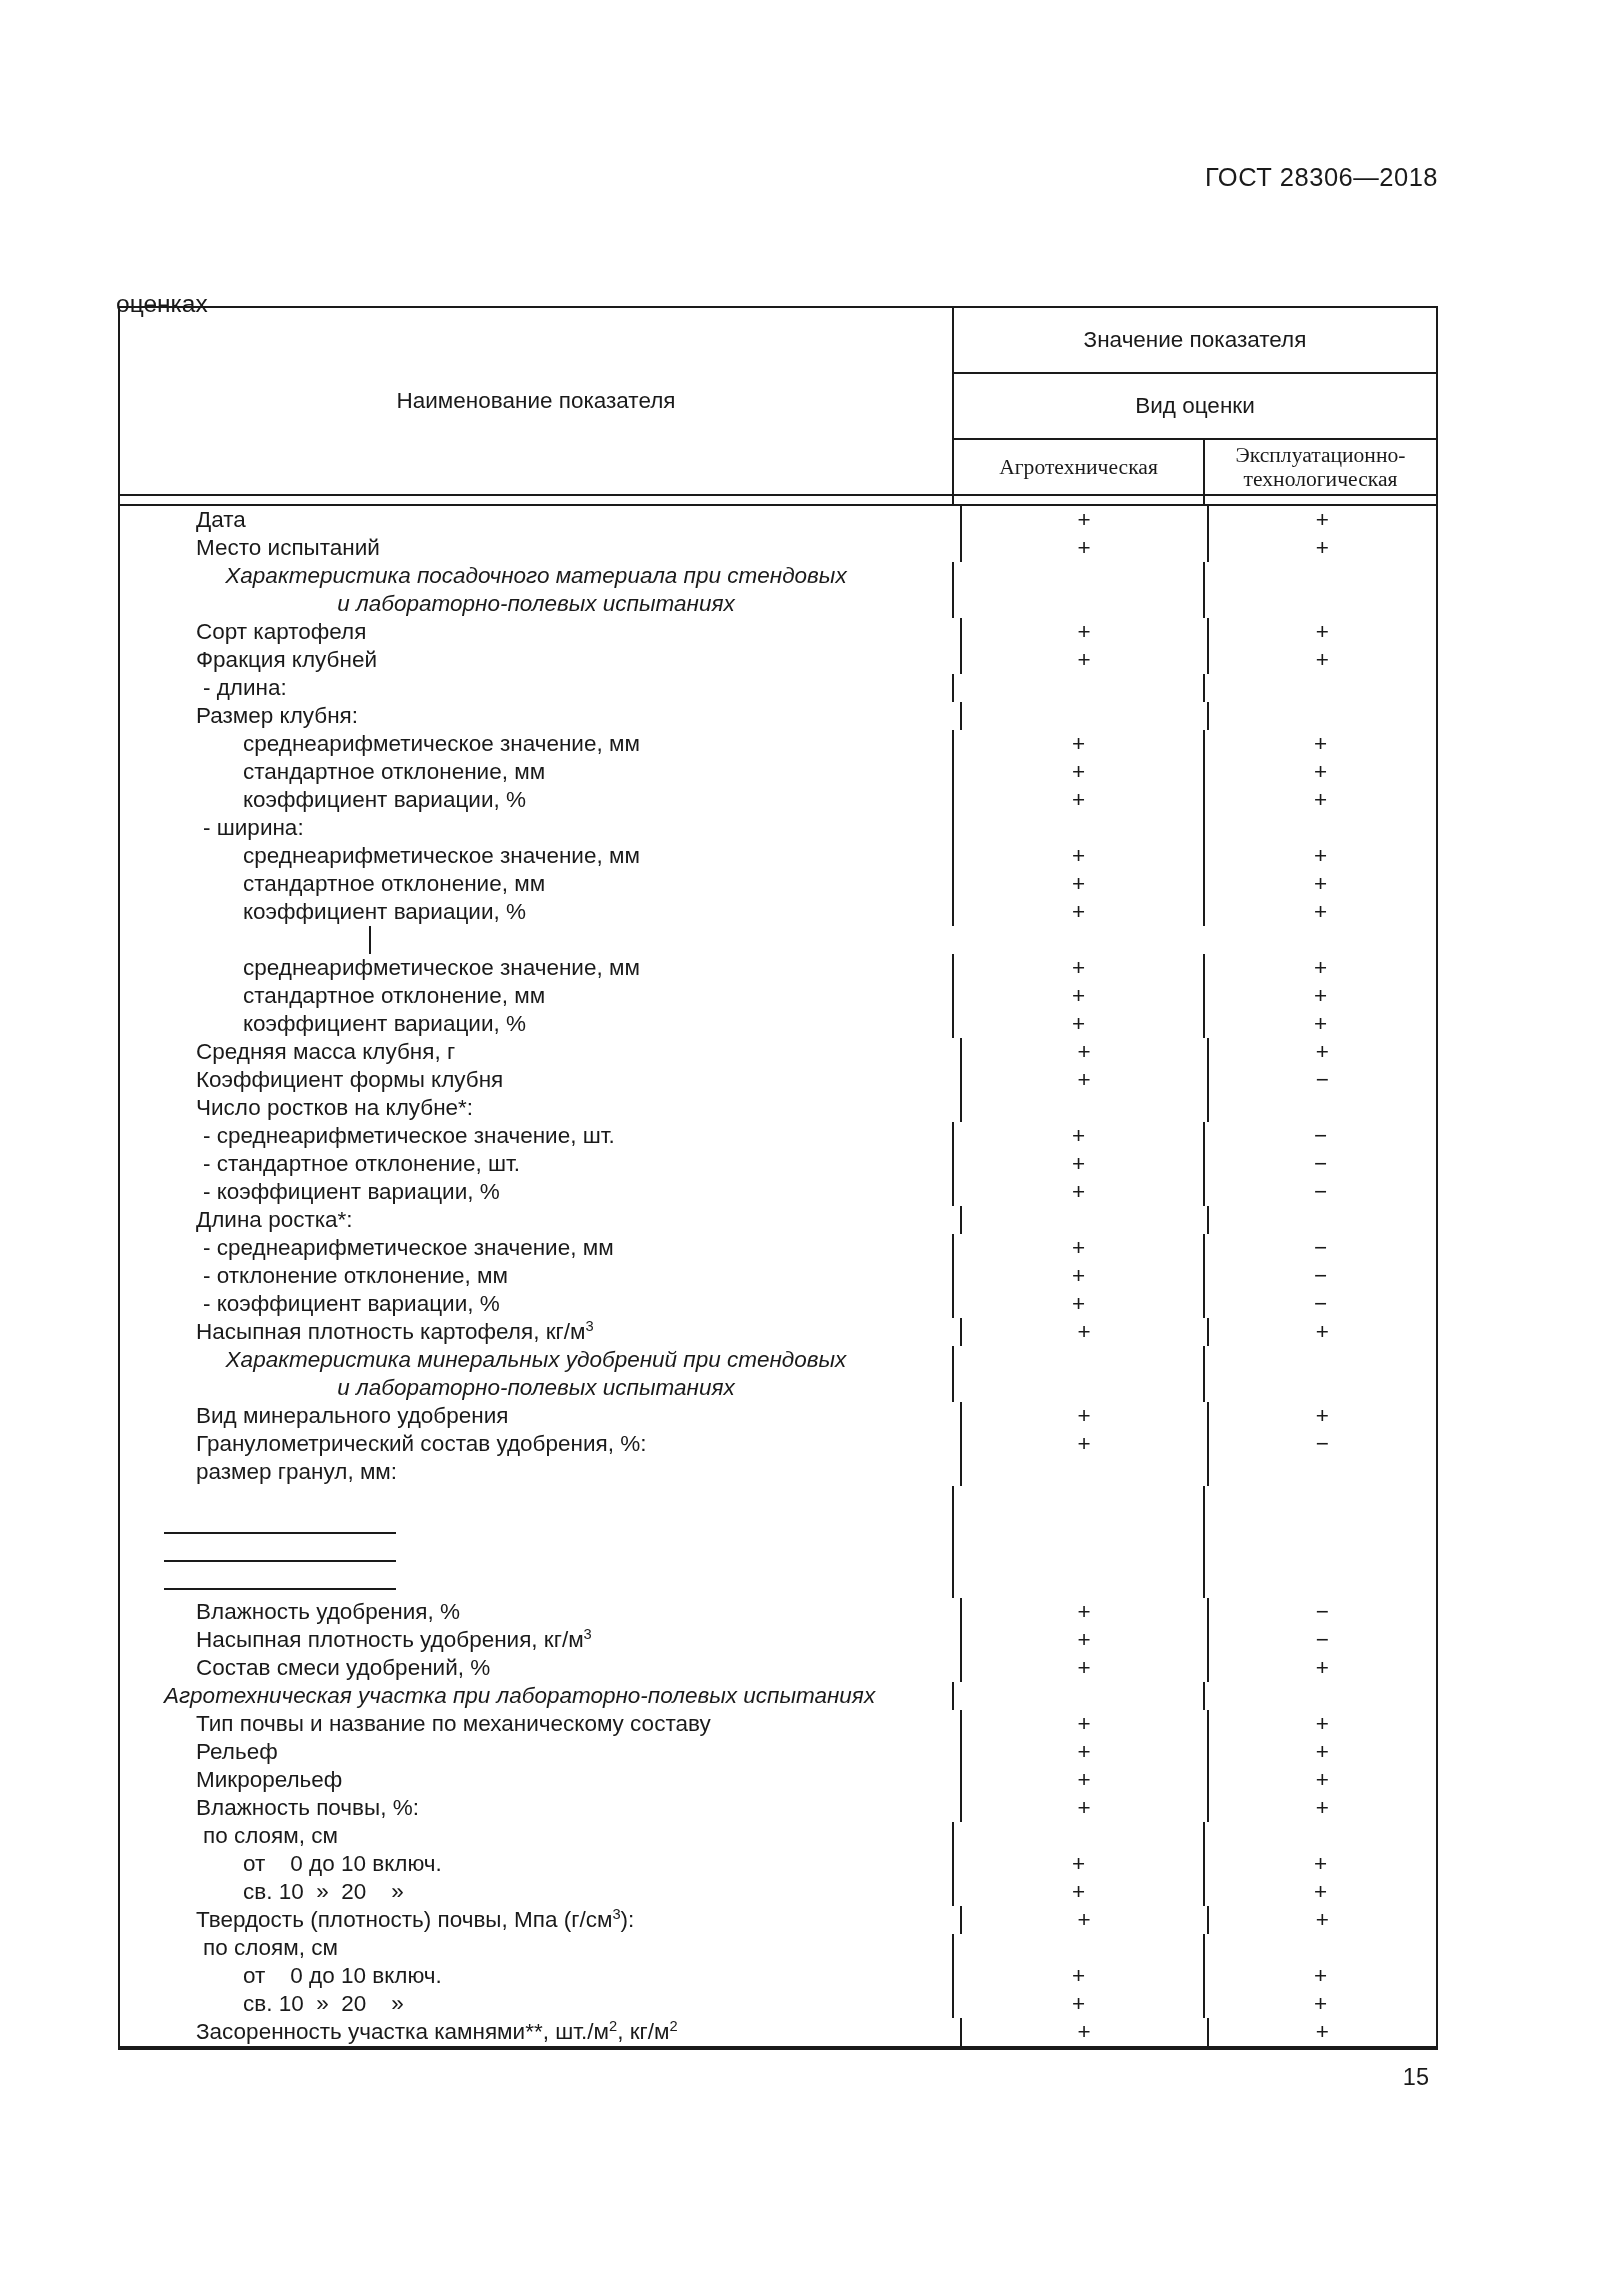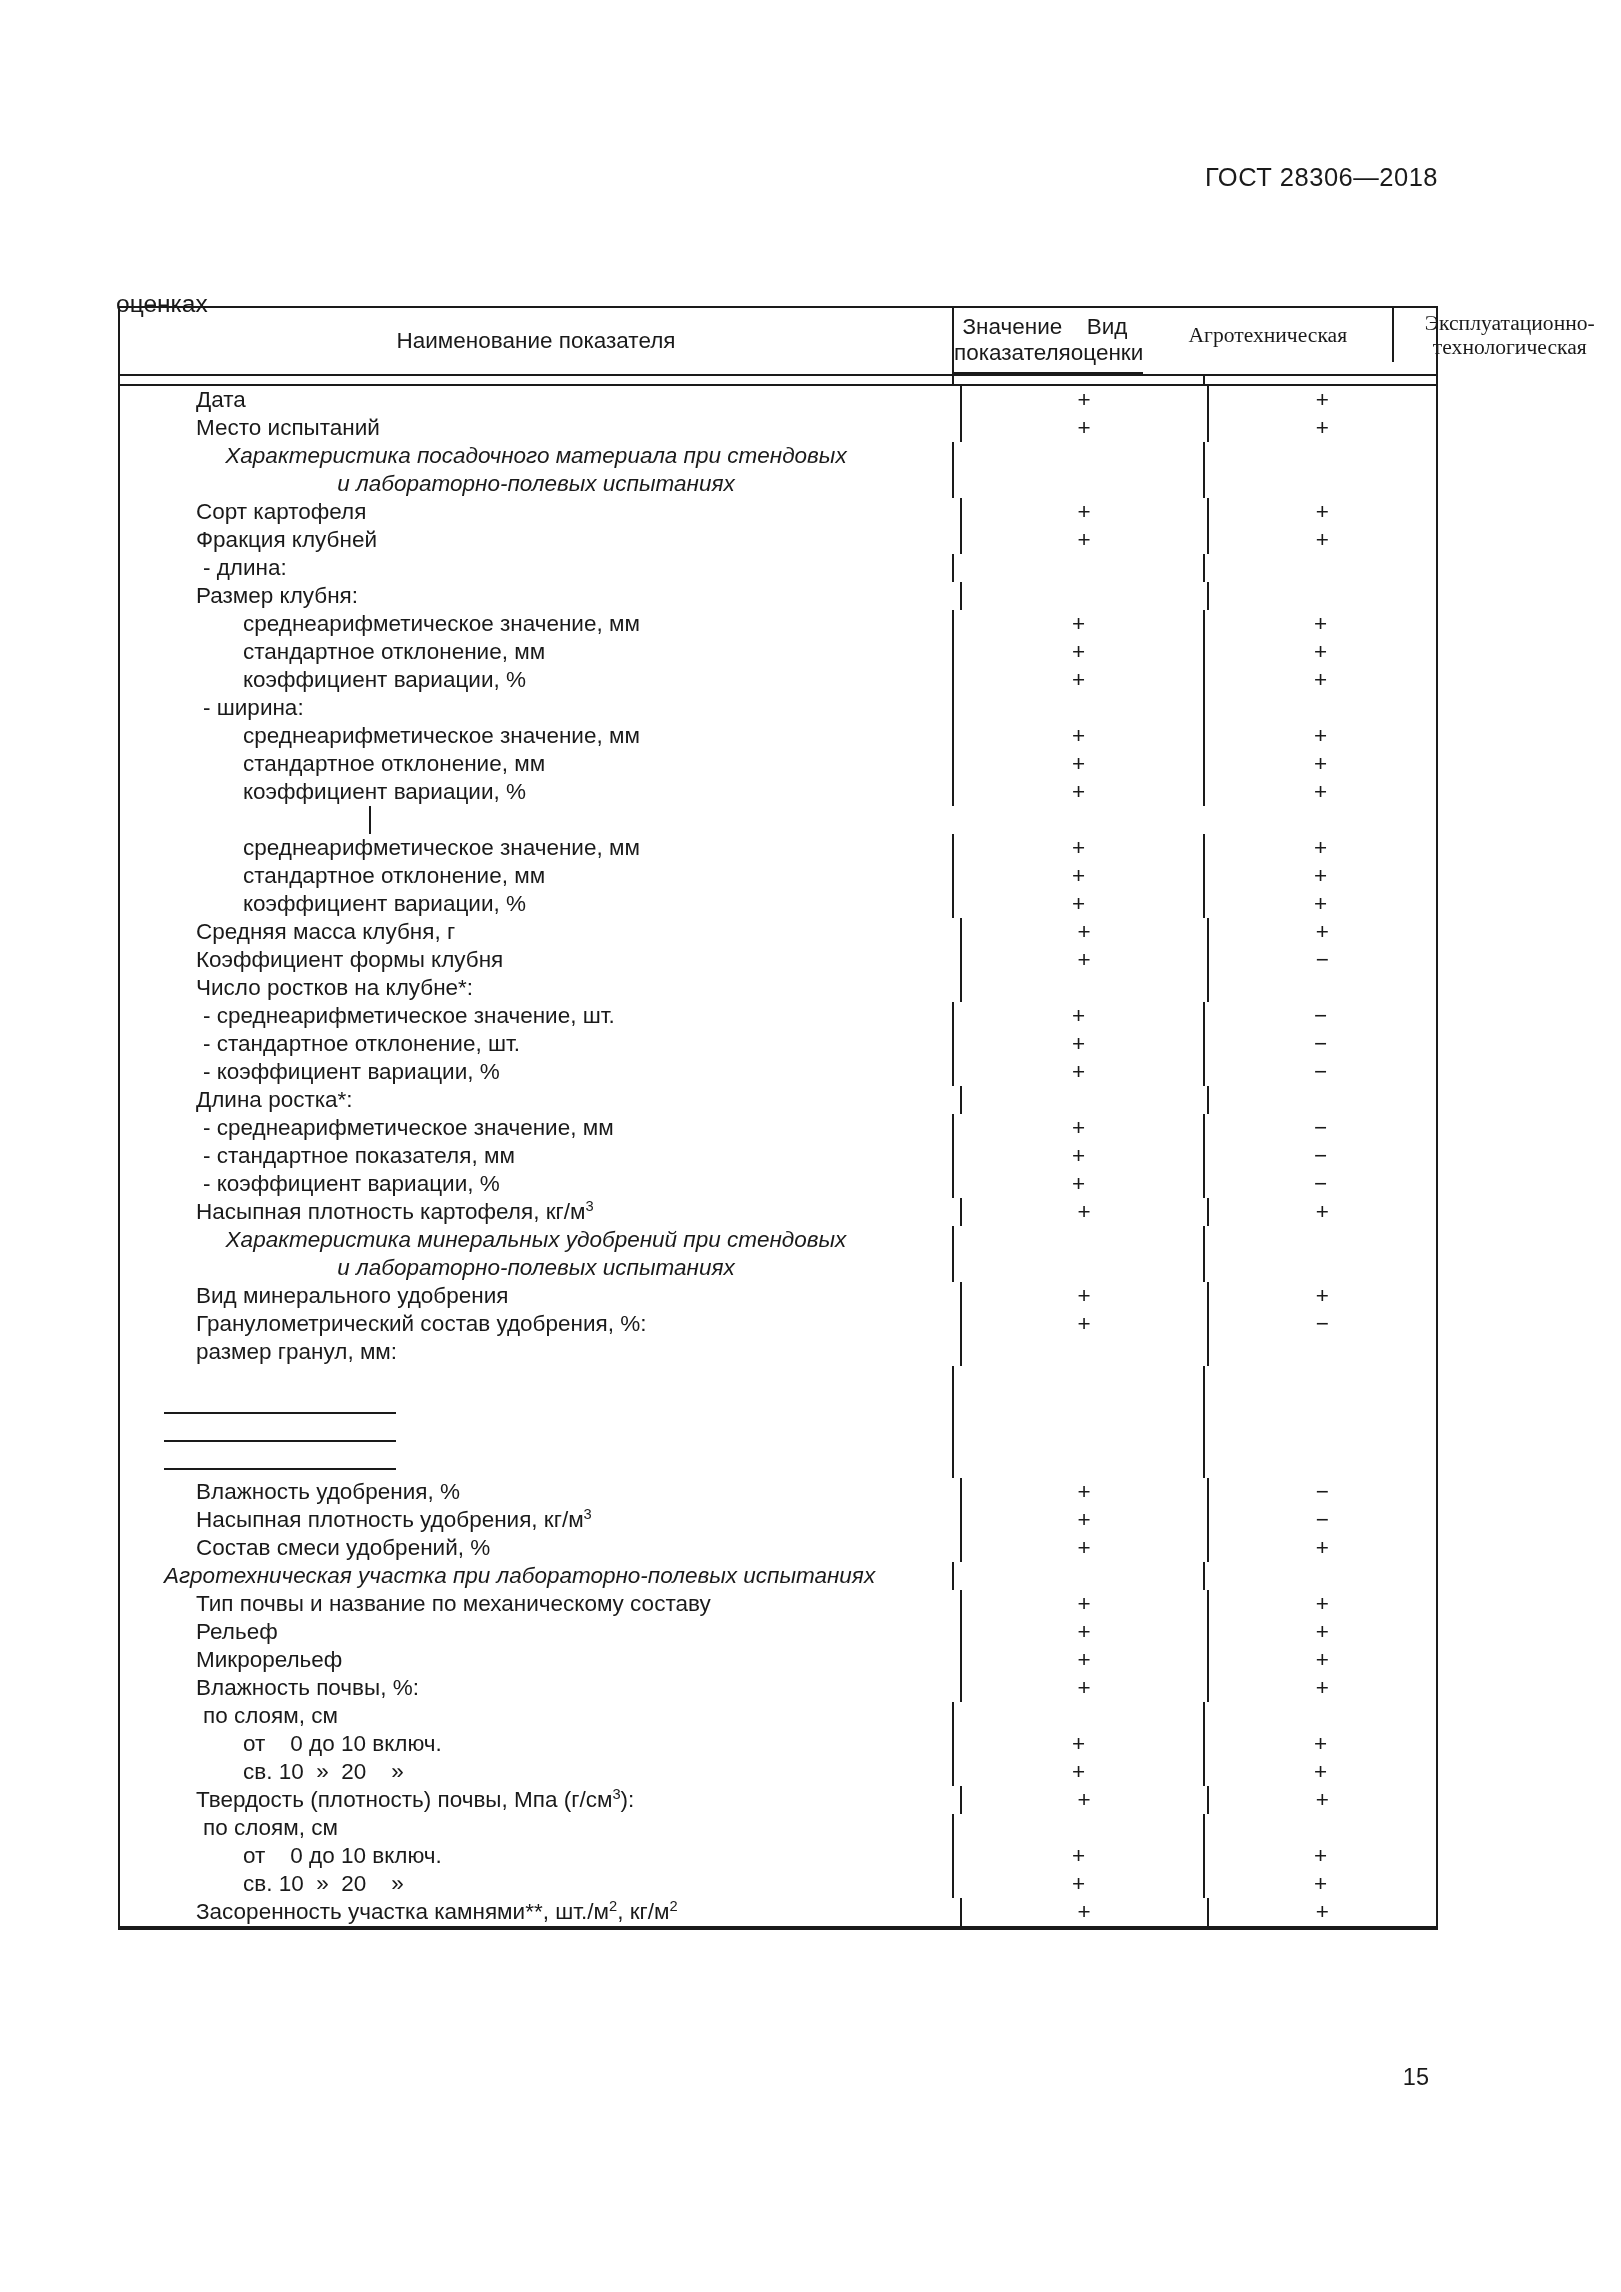--- a/index.html
+++ b/index.html
@@ -18,21 +18,21 @@
   .gost-table{
     position:absolute;top:306px;left:118px;width:1320px;
     border:2px solid #1a1a1a;border-bottom:4.9px solid #1a1a1a;
     box-sizing:border-box;font-size:22.5px;
   }
   .c1{width:834px;box-sizing:border-box;border-right:2px solid #1a1a1a;}
   .c2{width:251px;box-sizing:border-box;border-right:2px solid #1a1a1a;}
   .c3{width:231px;box-sizing:border-box;}
   .thead{display:flex;}
   .h-name{display:flex;align-items:center;justify-content:center;text-align:center;}
-  .h-right{width:482px;display:flex;flex-direction:row;}
+  .h-right{width:482px;display:flex;flex-direction:column;}
   .h-band1,.h-band2{height:64px;border-bottom:2px solid #1a1a1a;
     display:flex;align-items:center;justify-content:center;text-align:center;}
   .h-band3{height:54px;display:flex;}
   .h-band3 .cell{display:flex;align-items:center;justify-content:center;
     text-align:center;font-size:21.6px;line-height:24.5px;padding:0 3.9px;font-family:Liberation Serif, serif;}
   .dbl{height:7.8px;border-top:2px solid #1a1a1a;border-bottom:2px solid #1a1a1a;display:flex;}
   .dbl div{height:100%;}
   .tbody .row{display:flex;height:28px;}
   .tbody .cell{line-height:28px;overflow:visible;}
   .lbl{white-space:pre;}
@@ -205,21 +205,21 @@
           <div class="c1 cell lbl i0">Длина ростка*:</div>
           <div class="c2 cell val"></div>
           <div class="c3 cell val"></div>
         </div>
         <div class="row">
           <div class="c1 cell lbl i1">- среднеарифметическое значение, мм</div>
           <div class="c2 cell val">+</div>
           <div class="c3 cell val">−</div>
         </div>
         <div class="row">
-          <div class="c1 cell lbl i1">- стандартное показателя, мм</div>
+          <div class="c1 cell lbl i1">- отклонение отклонение, мм</div>
           <div class="c2 cell val">+</div>
           <div class="c3 cell val">−</div>
         </div>
         <div class="row">
           <div class="c1 cell lbl i1">- коэффициент вариации, %</div>
           <div class="c2 cell val">+</div>
           <div class="c3 cell val">−</div>
         </div>
         <div class="row">
           <div class="c1 cell lbl i0">Насыпная плотность картофеля, кг/м<sup>3</sup></div>

